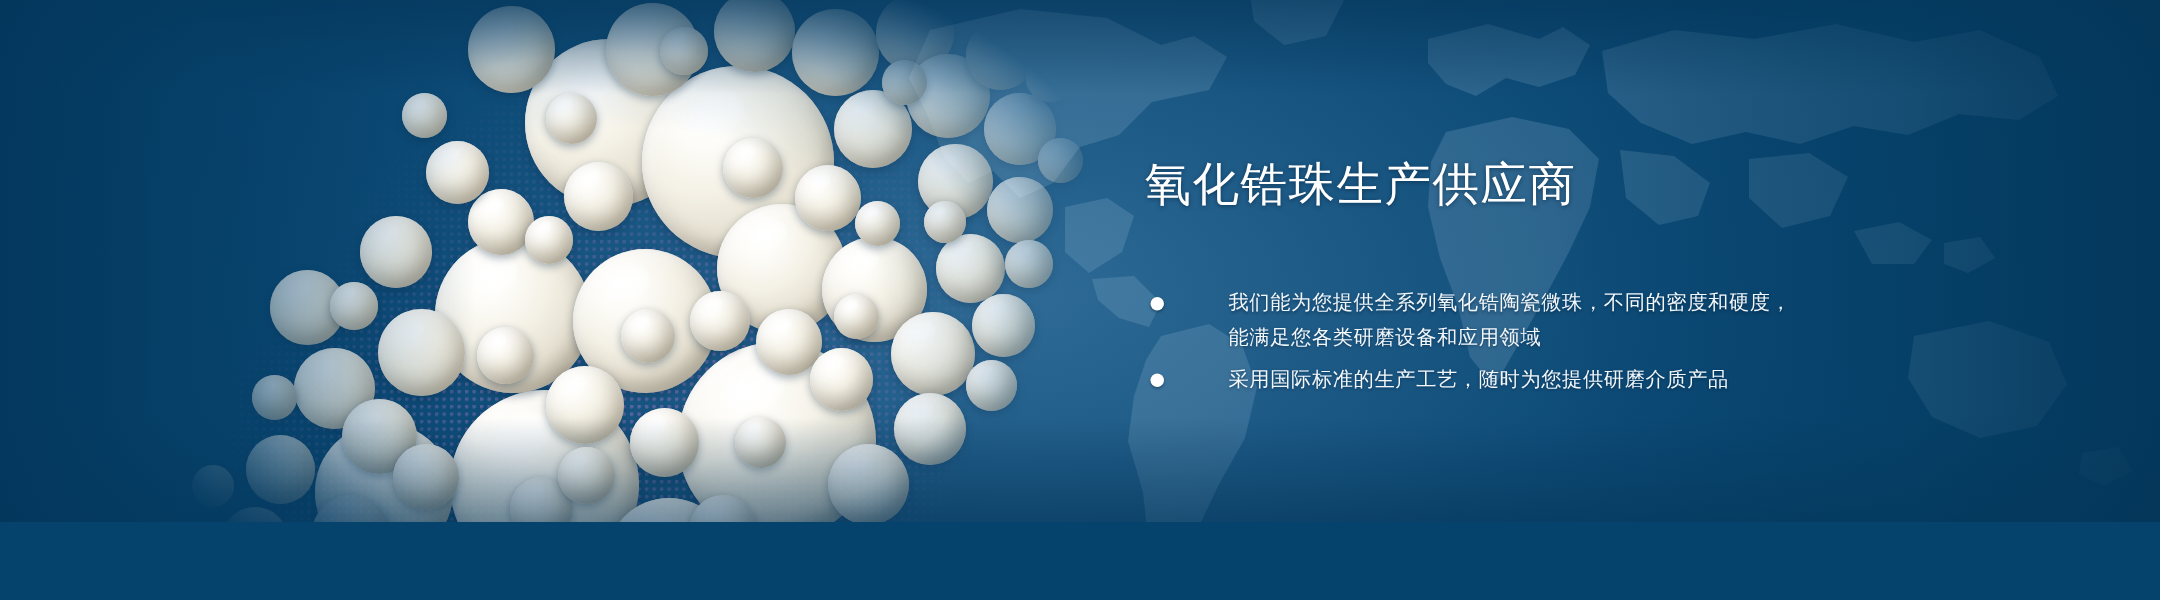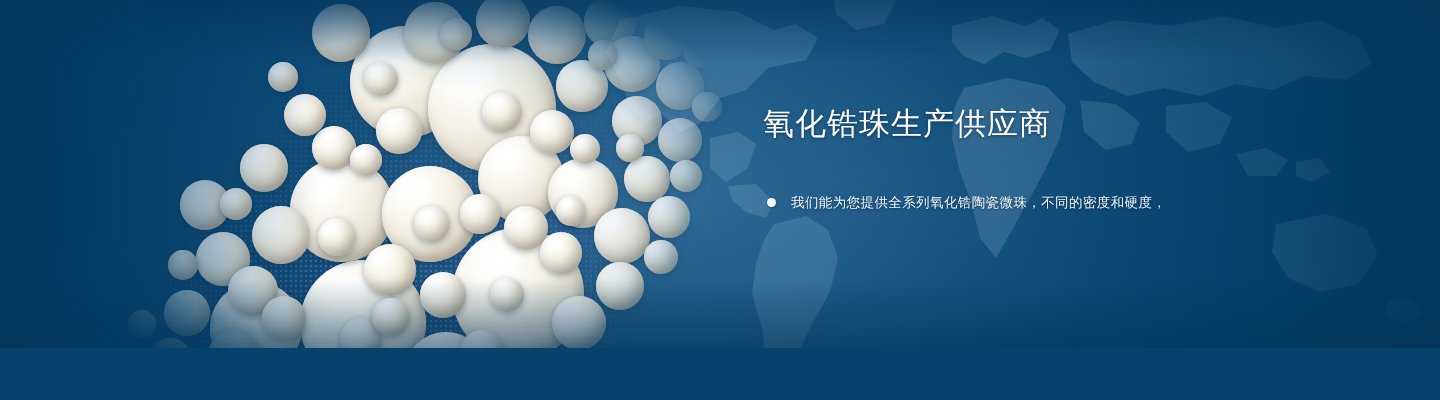--- a/index.html
+++ b/index.html
@@ -128,21 +128,21 @@
   }
   .bullet:last-child{margin-bottom:0;}
   .dot{
     position:absolute;
     left:4px;top:7px;
     width:9px;height:9px;
     border-radius:50%;
     background:#ffffff;
     box-shadow:0 1px 2px rgba(0,20,45,.45);
   }
-  .bullet-line{display:block;}
+  .bullet-line{display:block;margin-left:28px;}
 </style>
 </head>
 <body>
 
 <div class="banner">
 
   <div class="bg-base"></div>
 
   <div class="worldmap">
     <svg viewBox="0 0 900 430" xmlns="http://www.w3.org/2000/svg" aria-hidden="true">
@@ -257,20 +257,25 @@
   <div class="bg-vignette"></div>
 
   <div class="copy">
     <h1 class="headline">氧化锆珠生产供应商</h1>
 
     <ul class="bullets">
 
       <li class="bullet">
         <span class="dot"></span>
         <span class="bullet-line">我们能为您提供全系列氧化锆陶瓷微珠，不同的密度和硬度，</span>
+        <span class="bullet-line">能满足您各类研磨设备和应用领域</span>
       </li>
 
 
+      <li class="bullet">
+        <span class="dot"></span>
+        <span class="bullet-line">采用国际标准的生产工艺，随时为您提供研磨介质产品</span>
+      </li>
 
     </ul>
   </div>
 
 </div>
 
 </body></html>

